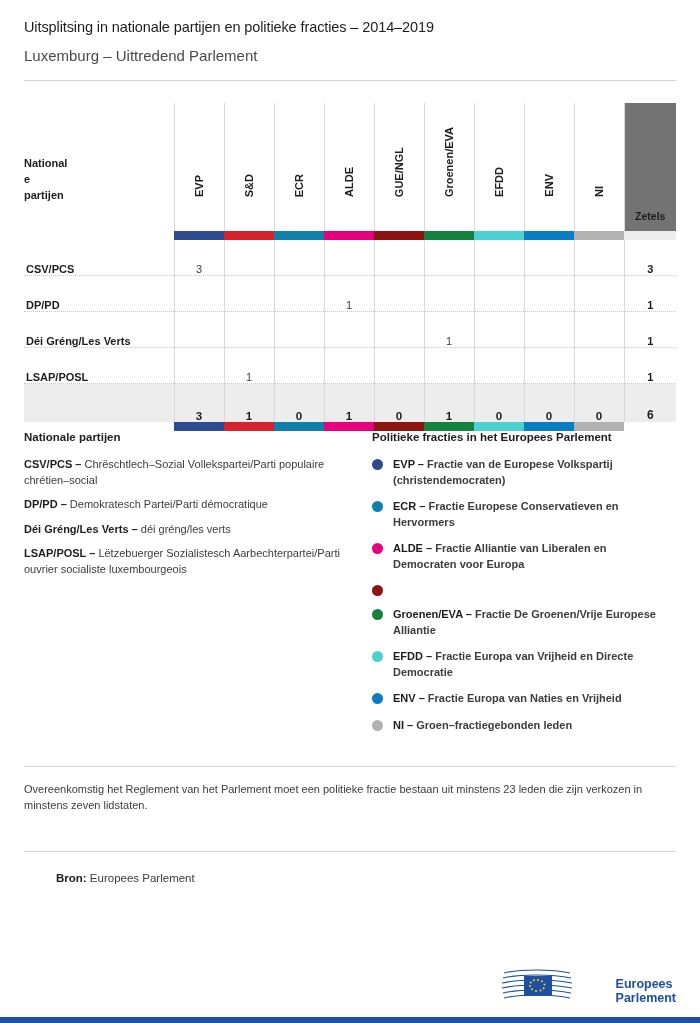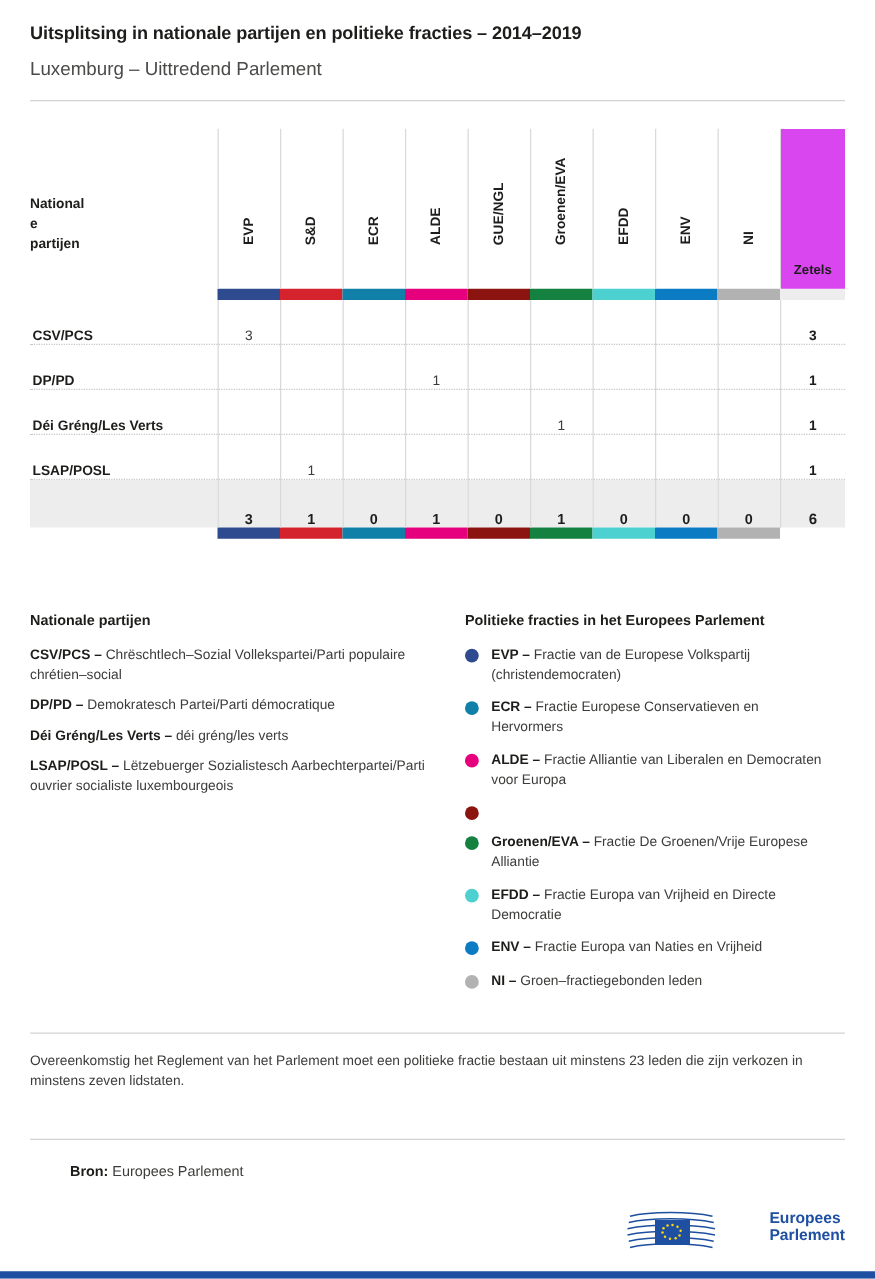--- a/index.html
+++ b/index.html
@@ -18,21 +18,21 @@
   .page {
     position: relative;
     width: 700px;
     height: 1023px;
     box-sizing: border-box;
     padding: 0 24px;
   }
   
   .title {
     font-size: 14.5px;
-    font-weight: bold;
+    font-weight: normal;
     color: #1d1d1b;
     padding-top: 19px;
     letter-spacing: -0.1px;
   }
   .subtitle {
     font-size: 15px;
     color: #4a4a49;
     padding-top: 12px;
     font-weight: normal;
   }
@@ -67,21 +67,21 @@
     vertical-align: bottom;
     text-align: center;
   }
   .head-row th.party-head {
     border-left: none;
     border-right: none;
     text-align: left;
     vertical-align: bottom;
   }
   .head-row th.total-head {
-    background: #d946ef;
+    background: #737373;
     border-left: none;
     border-right: none;
   }
   .vlabel {
     font-size: 11px;
     font-weight: bold;
     color: #1d1d1b;
     writing-mode: vertical-rl;
     transform: rotate(180deg);
     white-space: nowrap;
@@ -156,21 +156,20 @@
     border-right: none;
     background: #ededed;
     font-size: 12px;
   }
   .footbar-row td { height: 9px; padding: 0; }
   .footbar-row td.empty-cell { background: transparent; }
 
   
   .legend {
     display: flex;
-    margin-top: 60px;
     font-size: 11px;
   }
   .legend-col-left { width: 348px; }
   .legend-col-right { width: 304px; }
   .legend-title {
     font-size: 11.5px;
     font-weight: bold;
     color: #1d1d1b;
     margin-bottom: 14px;
   }
@@ -180,20 +179,21 @@
     color: #3c3c3b;
     font-size: 11px;
     max-width: 320px;
   }
   .nat-item b { color: #1d1d1b; }
   .grp-item {
     display: flex;
     align-items: flex-start;
     margin-bottom: 11px;
     line-height: 15.5px;
+    font-weight: bold;
   }
   .dot {
     width: 11px;
     height: 11px;
     border-radius: 50%;
     flex: 0 0 11px;
     margin-top: 2px;
     margin-right: 10px;
   }
   .grp-text {
@@ -224,21 +224,21 @@
     color: #3c3c3b;
     padding-top: 20px;
     margin-left: 32px;
   }
   .source b { color: #1d1d1b; }
   .ep-logo {
     position: absolute;
     right: 24px;
     bottom: 18px;
     display: flex;
-    align-items: flex-start;
+    align-items: flex-end;
     gap: 32px;
   }
   .ep-logo-text {
     margin-left: 8px;
     color: #1e4fa0;
     font-size: 12.5px;
     font-weight: bold;
     line-height: 14px;
   }
   .bottom-bar {

